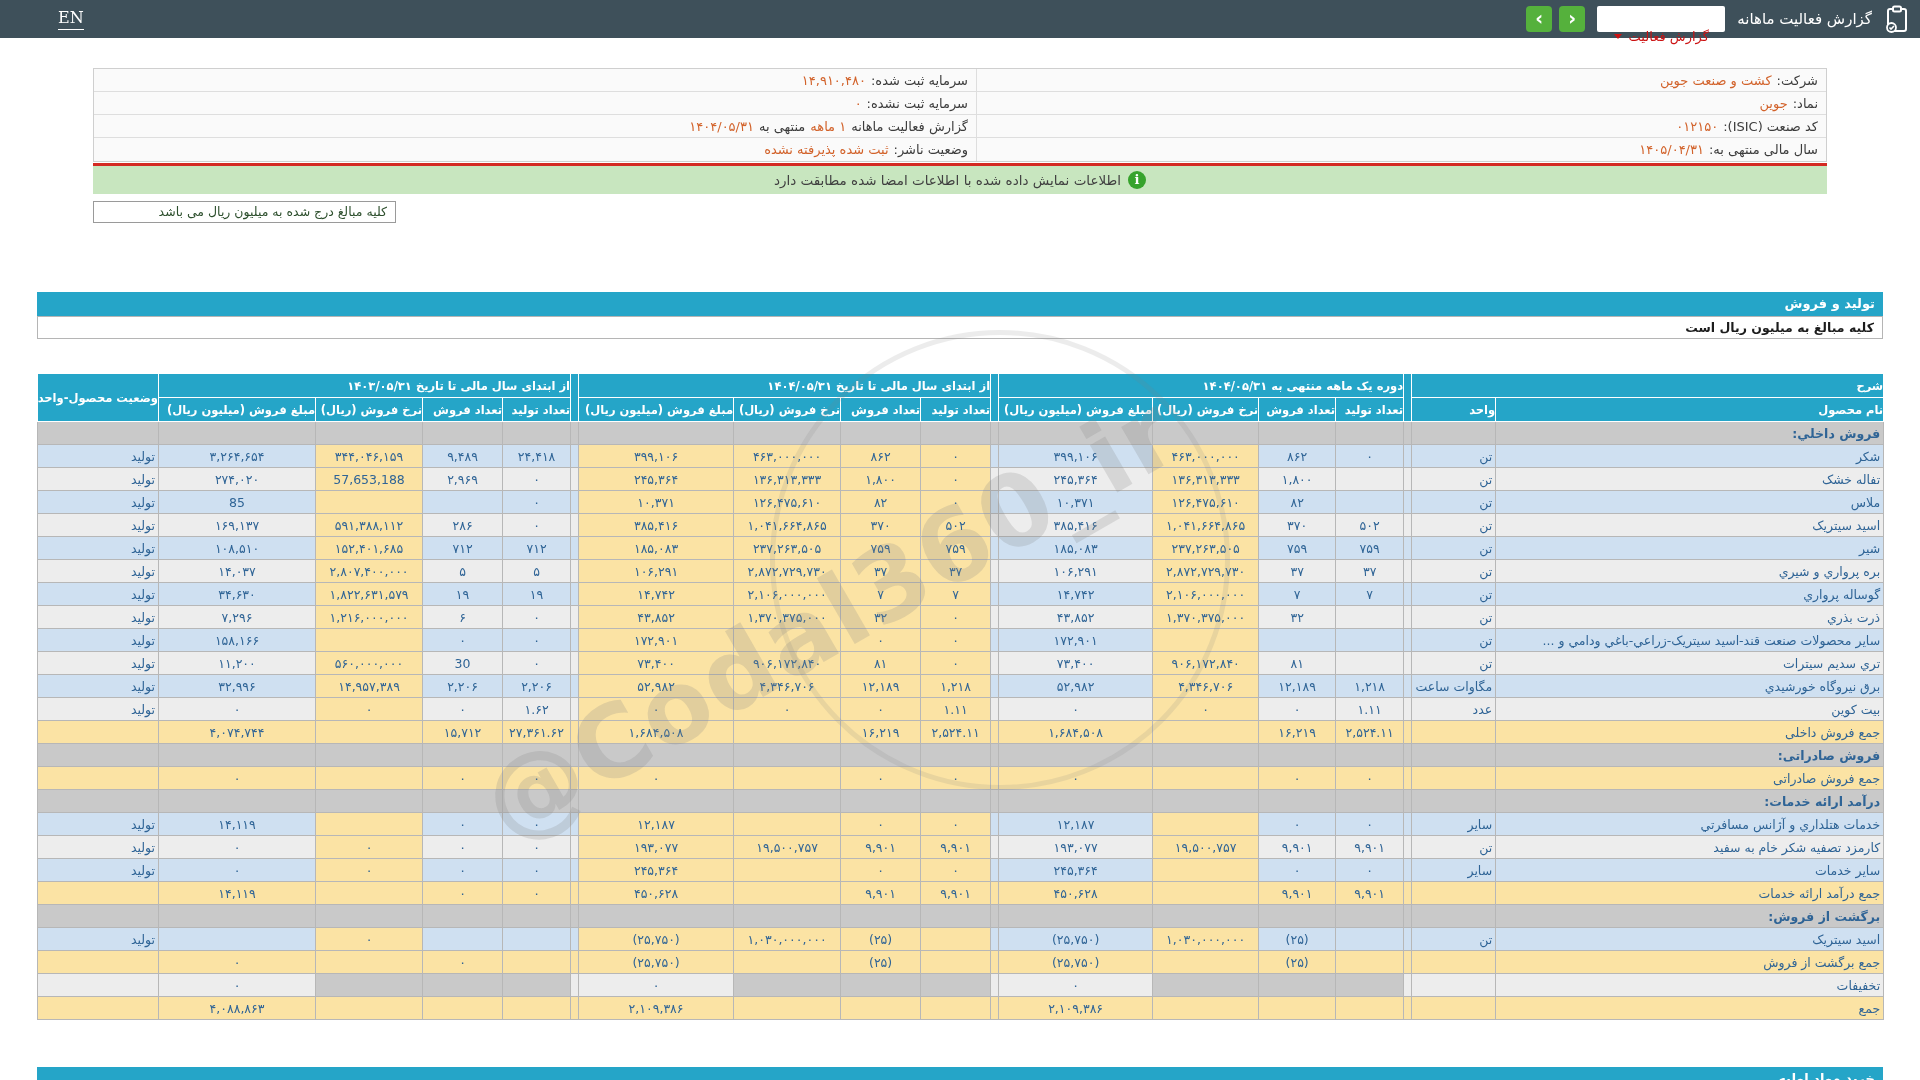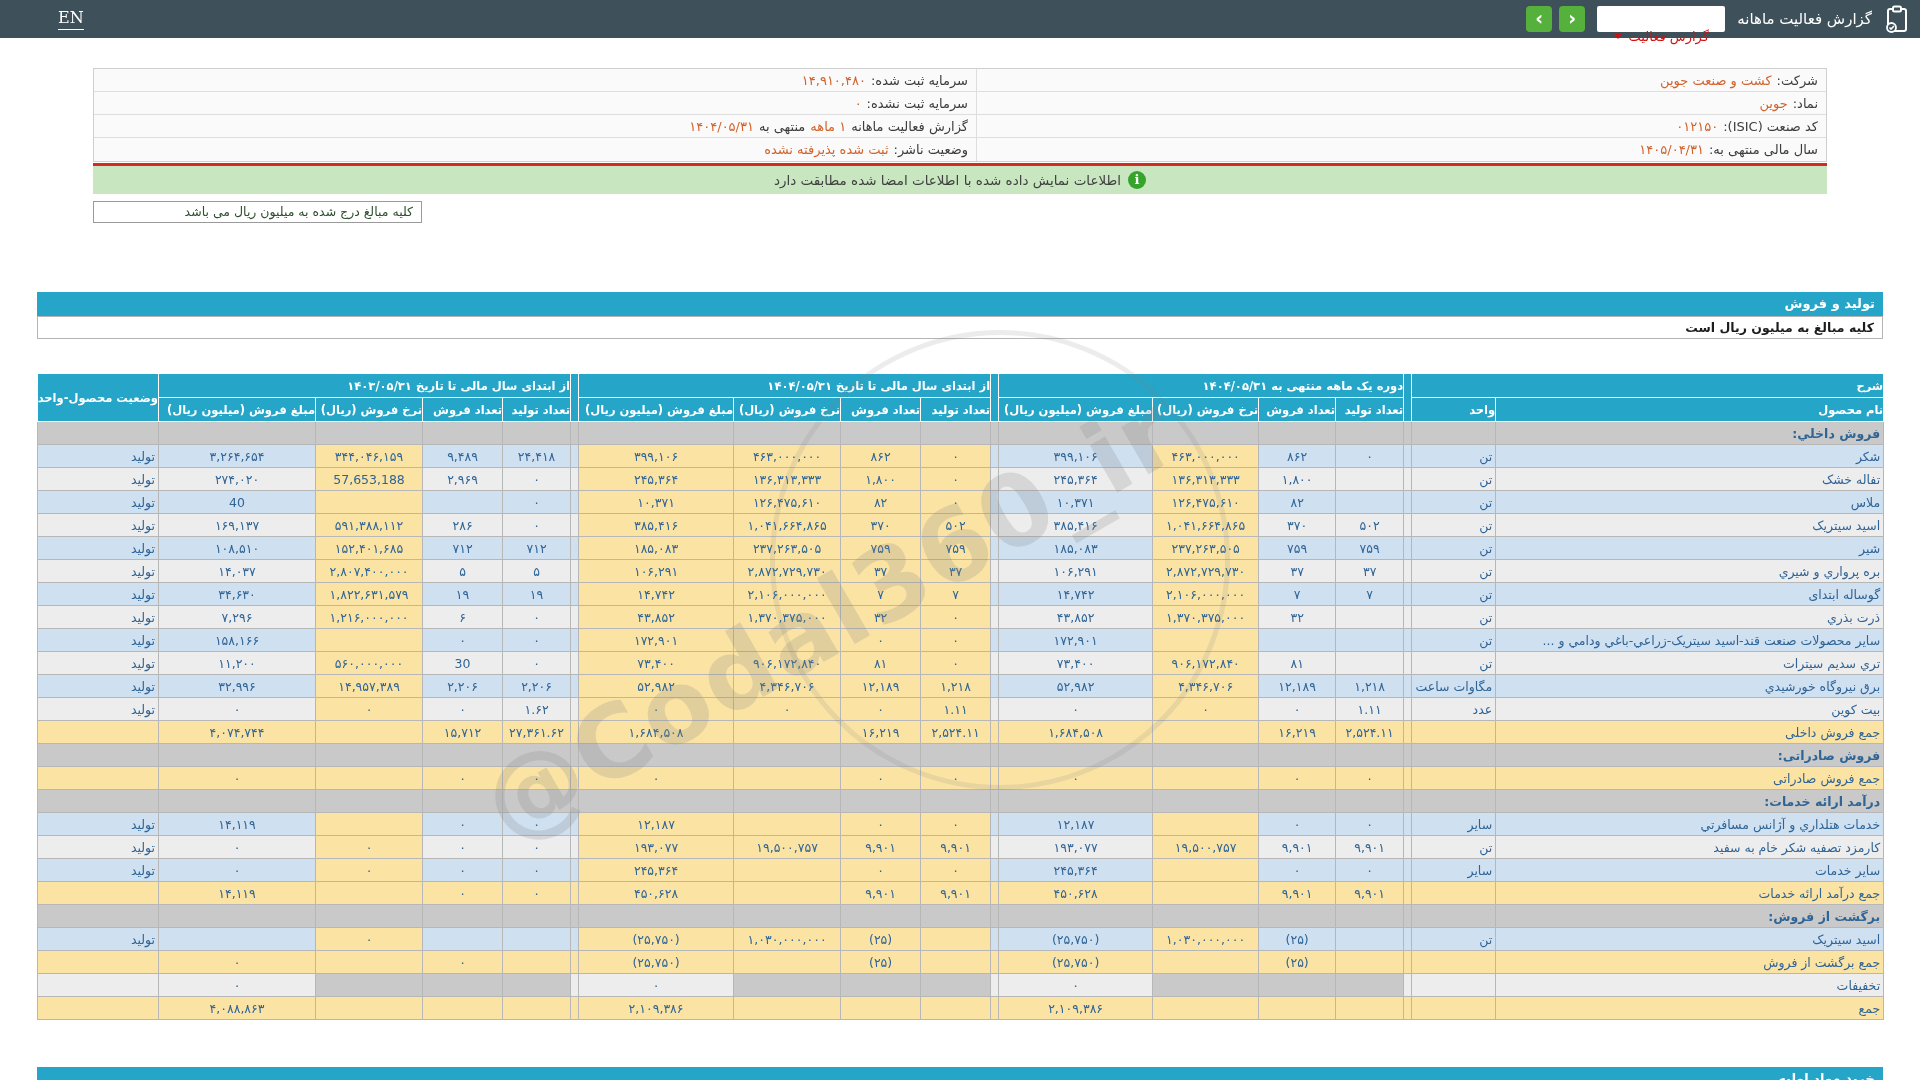--- a/index.html
+++ b/index.html
@@ -41,21 +41,21 @@
   .ivalue { color: #d2622a; }
   .red-line { position: absolute; left: 93px; top: 163px; width: 1734px; height: 3px;
     background: #d42a22; }
   .green-banner { position: absolute; left: 93px; top: 166px; width: 1734px;
     height: 28px; background: #c8e6bf; display: flex; direction: rtl;
     align-items: center; justify-content: center; gap: 7px; }
   .green-banner .txt { color: #404040; font-size: 13.5px; }
   .info-icon { width: 18px; height: 18px; border-radius: 50%; background: #36a32c;
     color: #fff; font-size: 13px; font-weight: bold; text-align: center;
     line-height: 18px; font-family: "DejaVu Serif", serif; }
-  .million-box { position: absolute; left: 93px; top: 201px; width: 329px;
+  .million-box { position: absolute; left: 93px; top: 201px; width: 303px;
     height: 22px; border: 1px solid #9a9a9a; background: #fff; direction: rtl;
     text-align: right; padding: 2px 8px 0 0; font-size: 12.5px; color: #2d4f2d; }
 
   
   .blue-bar { position: absolute; left: 37px; width: 1846px; height: 24px;
     background: #25a5c8; color: #fff; font-weight: bold; font-size: 13px;
     direction: rtl; text-align: right; padding: 4px 8px 8px 0; }
   .bar1 { top: 292px; }
   .note-row { position: absolute; left: 37px; top: 316px; width: 1846px; height: 23px;
     border: 1px solid #b5b5b5; background: #fff; direction: rtl; text-align: right;
@@ -292,21 +292,21 @@
           <td class="num bg-b" dir="ltr">۱۰,۳۷۱</td>
           <td class=" bg-b"></td>
           <td class="num bg-y" dir="ltr">۰</td>
           <td class="num bg-y" dir="ltr">۸۲</td>
           <td class="num bg-y" dir="ltr">۱۲۶,۴۷۵,۶۱۰</td>
           <td class="num bg-y" dir="ltr">۱۰,۳۷۱</td>
           <td class=" bg-b"></td>
           <td class="num bg-b" dir="ltr">۰</td>
           <td class="num bg-b" dir="ltr"></td>
           <td class="num bg-y" dir="ltr"></td>
-          <td class="num bg-b" dir="ltr">40</td>
+          <td class="num bg-b" dir="ltr">85</td>
           <td class="status bg-b">تولید</td>
         </tr>
         <tr>
           <td class="name bg-w">اسید سیتریک</td>
           <td class="unit bg-w">تن</td>
           <td class=" bg-w"></td>
           <td class="num bg-w" dir="ltr">۵۰۲</td>
           <td class="num bg-w" dir="ltr">۳۷۰</td>
           <td class="num bg-y" dir="ltr">۱,۰۴۱,۶۶۴,۸۶۵</td>
           <td class="num bg-w" dir="ltr">۳۸۵,۴۱۶</td>
@@ -356,21 +356,21 @@
           <td class="num bg-y" dir="ltr">۲,۸۷۲,۷۲۹,۷۳۰</td>
           <td class="num bg-y" dir="ltr">۱۰۶,۲۹۱</td>
           <td class=" bg-w"></td>
           <td class="num bg-w" dir="ltr">۵</td>
           <td class="num bg-w" dir="ltr">۵</td>
           <td class="num bg-y" dir="ltr">۲,۸۰۷,۴۰۰,۰۰۰</td>
           <td class="num bg-w" dir="ltr">۱۴,۰۳۷</td>
           <td class="status bg-w">تولید</td>
         </tr>
         <tr>
-          <td class="name bg-b">گوساله ابتدای</td>
+          <td class="name bg-b">گوساله پرواري</td>
           <td class="unit bg-b">تن</td>
           <td class=" bg-b"></td>
           <td class="num bg-b" dir="ltr">۷</td>
           <td class="num bg-b" dir="ltr">۷</td>
           <td class="num bg-y" dir="ltr">۲,۱۰۶,۰۰۰,۰۰۰</td>
           <td class="num bg-b" dir="ltr">۱۴,۷۴۲</td>
           <td class=" bg-b"></td>
           <td class="num bg-y" dir="ltr">۷</td>
           <td class="num bg-y" dir="ltr">۷</td>
           <td class="num bg-y" dir="ltr">۲,۱۰۶,۰۰۰,۰۰۰</td>

